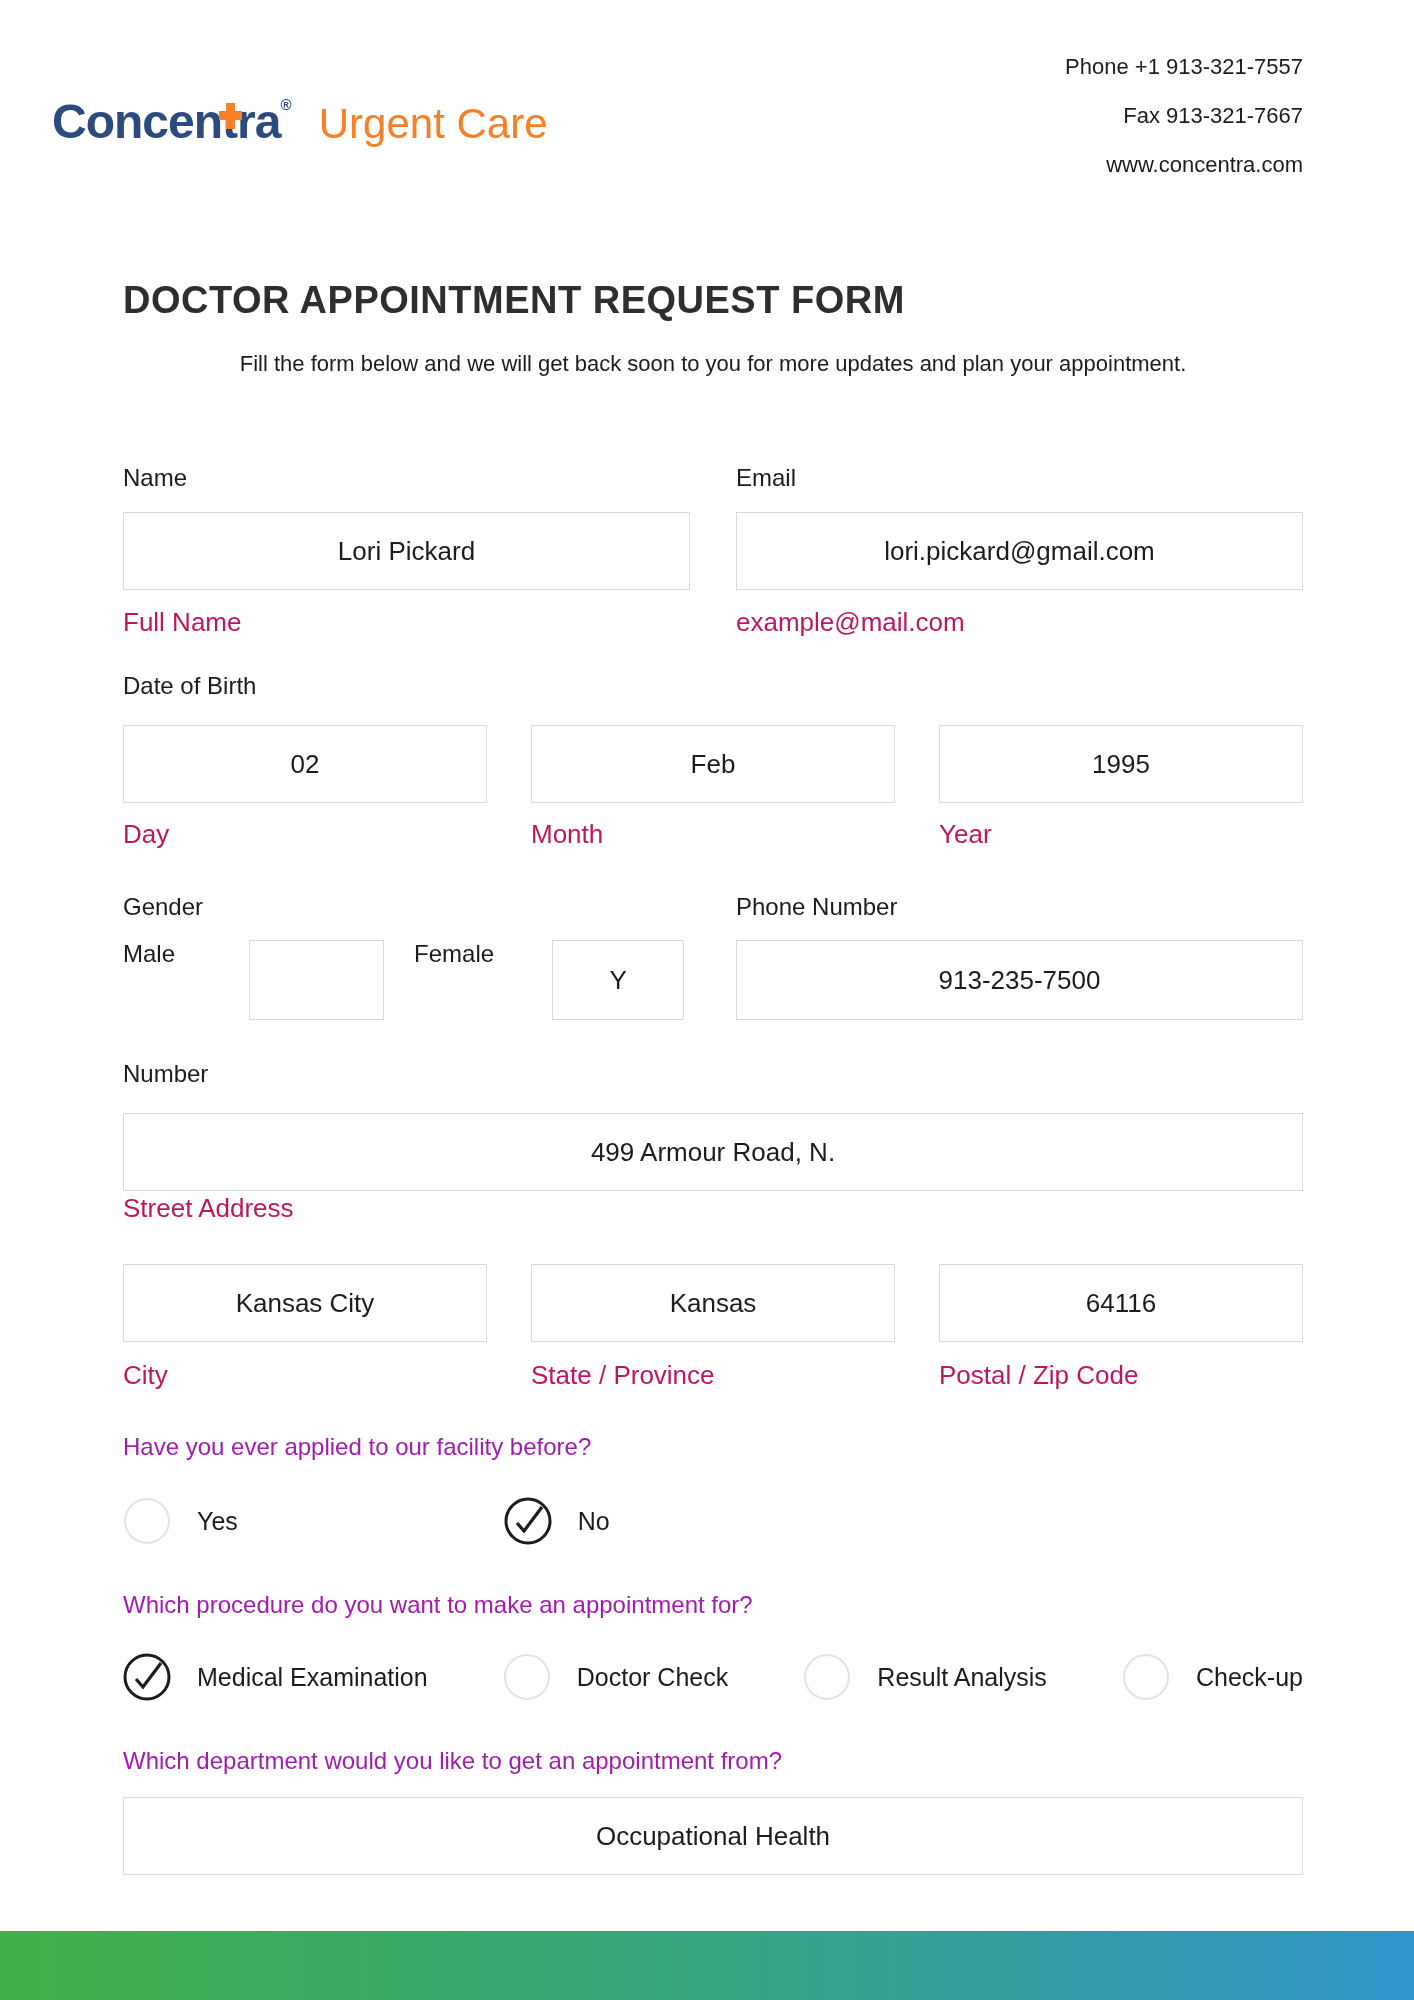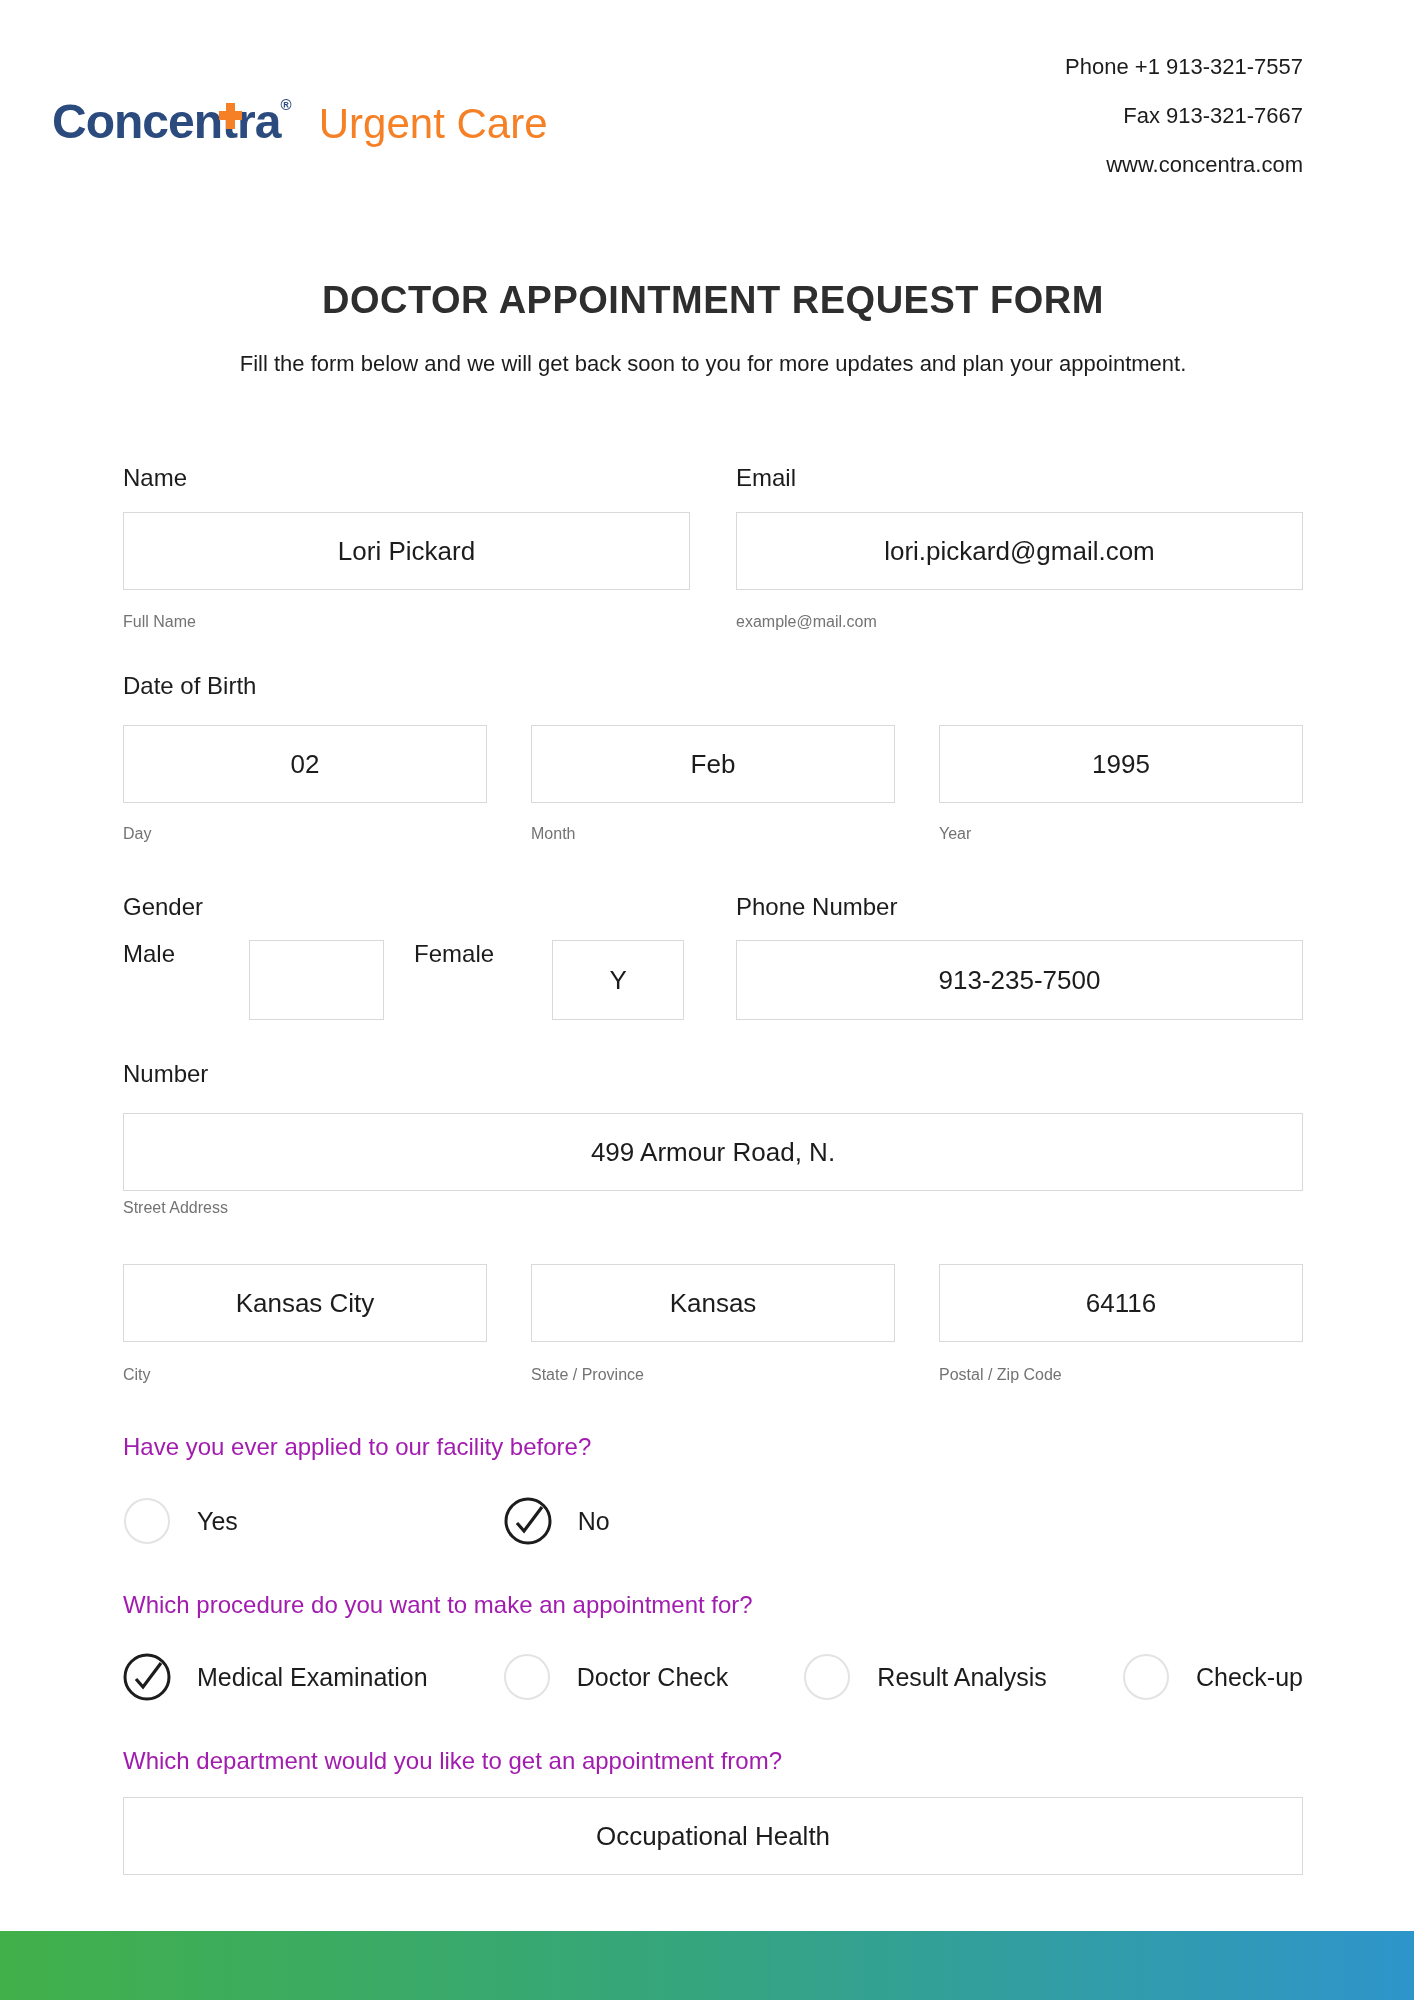--- a/index.html
+++ b/index.html
@@ -12,31 +12,31 @@
   .logo .brand{font-weight:bold;color:#2b4a7d;letter-spacing:-1px;margin-left:15px;}
   .logo-t{position:relative;display:inline-block;color:#2b4a7d;}
   .logo-t::before{content:"";position:absolute;background:#f58025;width:9px;height:26px;left:4px;top:7px;}
   .logo-t::after{content:"";position:absolute;background:#f58025;width:23px;height:9px;left:-3px;top:15px;}
   .logo .reg{font-size:15px;font-weight:bold;color:#2b4a7d;vertical-align:28px;letter-spacing:0;}
   .logo .suffix{color:#f58025;font-size:42px;margin-left:14px;font-weight:400;}
   .contact{margin-top:42px;text-align:right;font-size:22px;line-height:49px;color:#1c1c1c;}
 
   
   .content{width:1180px;margin-left:123px;}
-  .form-title{margin:88px 0 0 0;text-align:center;font-size:38px;line-height:46px;font-weight:bold;color:#2e2e2e;letter-spacing:0.5px;}
+  .form-title{margin:88px 0 0 0;text-align:left;font-size:38px;line-height:46px;font-weight:bold;color:#2e2e2e;letter-spacing:0.5px;}
   .subtitle{margin:27px 0 0 0;text-align:center;font-size:22px;line-height:28px;color:#1c1c1c;}
 
   .row{display:flex;}
   .two-col{gap:46px;}
   .two-col .col{width:567px;}
   .three-col{gap:44px;}
   .three-col .col{flex:1;}
 
   .field-label{font-size:24px;line-height:28px;color:#1c1c1c;}
-  .helper{font-size:16px;line-height:24px;color:#737373;margin-top:20px;}
+  .helper{font-size:26px;line-height:24px;color:#be185d;margin-top:20px;}
 
   .box{box-sizing:border-box;display:block;width:100%;height:78px;border:1px solid #d9d9d9;background:#fff;
        font-family:"Liberation Sans", sans-serif;font-size:26px;color:#1c1c1c;text-align:center;outline:none;padding:0 10px;}
   .box.gap-top{margin-top:20px;}
 
   .row-name{margin-top:86px;}
   .dob-label{margin-top:38px;}
   .row-dob{margin-top:25px;}
   .row-dob-helpers .helper{margin-top:19px;}
   .row-gender{margin-top:47px;}

